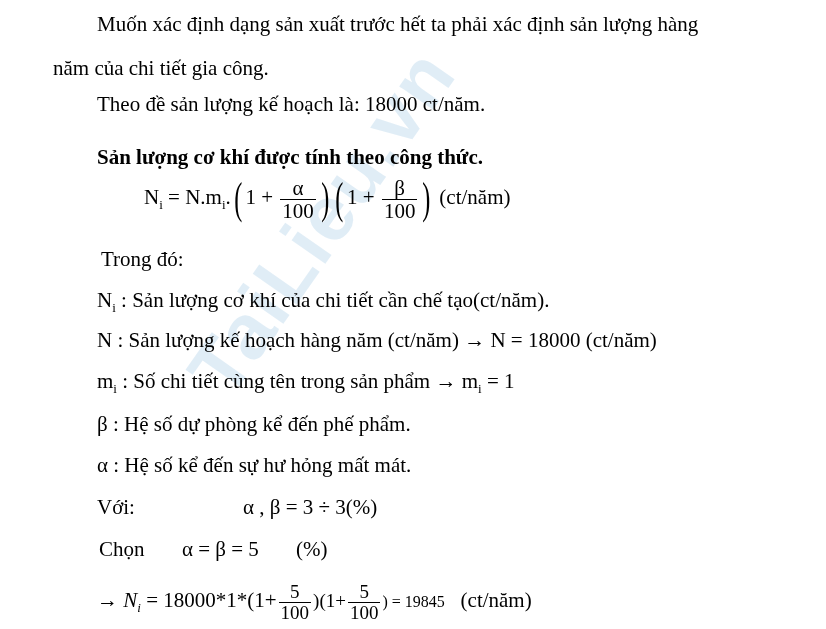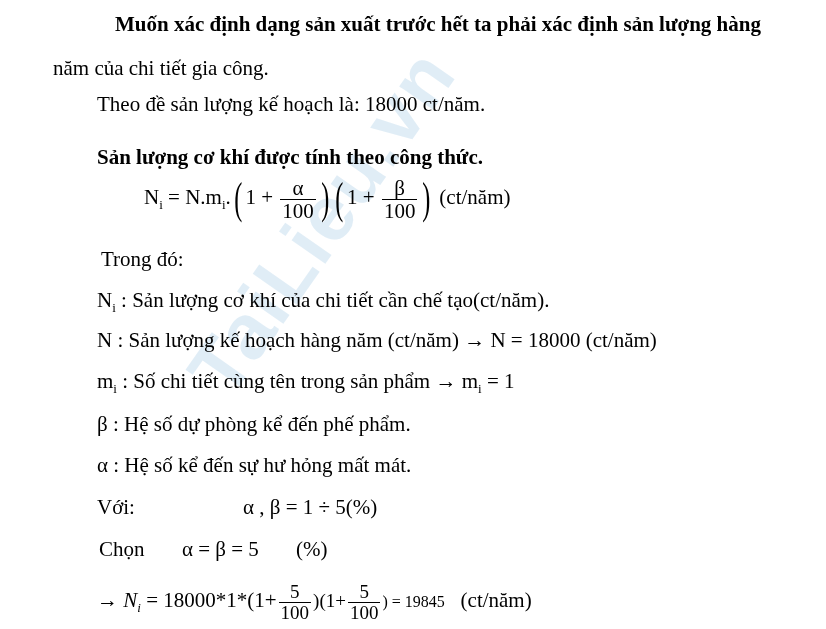--- a/index.html
+++ b/index.html
@@ -33,21 +33,21 @@
   }
   .it { font-style: italic; }
   .small-frac { font-size: 19px; }
   .small-frac .num, .small-frac .den { line-height: 20px; }
 </style>
 </head>
 <body>
 
 <div class="watermark">TaiLieu.vn</div>
 
-<div class="ln" style="left:115px; top:12px;font-weight:bold;">Muốn xác định dạng sản xuất trước hết ta phải xác định sản lượng hàng</div>
+<div class="ln" style="left:97px; top:12px;">Muốn xác định dạng sản xuất trước hết ta phải xác định sản lượng hàng</div>
 <div class="ln" style="left:53px; top:56px;">năm của chi tiết gia công.</div>
 <div class="ln" style="left:97px; top:92px;">Theo đề sản lượng kế hoạch là: 18000 ct/năm.</div>
 <div class="ln" style="left:97px; top:145px;font-weight:bold;">Sản lượng cơ khí được tính theo công thức.</div>
 
 <div class="ln" style="left:100px; top:173px; line-height:48px;margin-left:44px;">
   <span>N</span><span class="sub">i</span><span> = N.m</span><span class="sub">i</span><span>.</span><span class="paren">(</span><span>1 + </span><span class="frac">
       <span class="num">α</span>
       <span class="bar"></span>
       <span class="den">100</span>
     </span><span class="paren">)</span><span class="paren">(</span><span>1 + </span><span class="frac">
@@ -63,21 +63,21 @@
 
 <div class="ln" style="left:97px; top:328px;"><span>N</span><span> : Sản lượng kế hoạch hàng năm (ct/năm) → N = 18000 (ct/năm)</span></div>
 
 <div class="ln" style="left:97px; top:369px;"><span>m</span><span class="sub">i</span><span> : Số chi tiết cùng tên trong sản phẩm  →  m</span><span class="sub">i</span><span> = 1</span></div>
 
 <div class="ln" style="left:97px; top:412px;"><span>β</span><span>  : Hệ số dự phòng kể đến phế phẩm.</span></div>
 
 <div class="ln" style="left:97px; top:453px;"><span>α</span><span> : Hệ số kể đến sự hư hỏng mất mát.</span></div>
 
 <div class="ln" style="left:97px; top:495px;">Với:</div>
-<div class="ln" style="left:243px; top:495px;">α , β = 1 ÷ 5(%)</div>
+<div class="ln" style="left:243px; top:495px;">α , β = 3 ÷ 3(%)</div>
 
 <div class="ln" style="left:99px; top:537px;">Chọn</div>
 <div class="ln" style="left:182px; top:537px;">α = β = 5</div>
 <div class="ln" style="left:296px; top:537px;">(%)</div>
 
 <div class="ln" style="left:97px; top:578px; line-height:44px;">
   <span>→ </span><span class="it">N</span><span class="sub it">i</span><span style="font-size:21px;"> = 18000*1*(1+</span><span class="frac small-frac">
       <span class="num">5</span>
       <span class="bar"></span>
       <span class="den">100</span>

